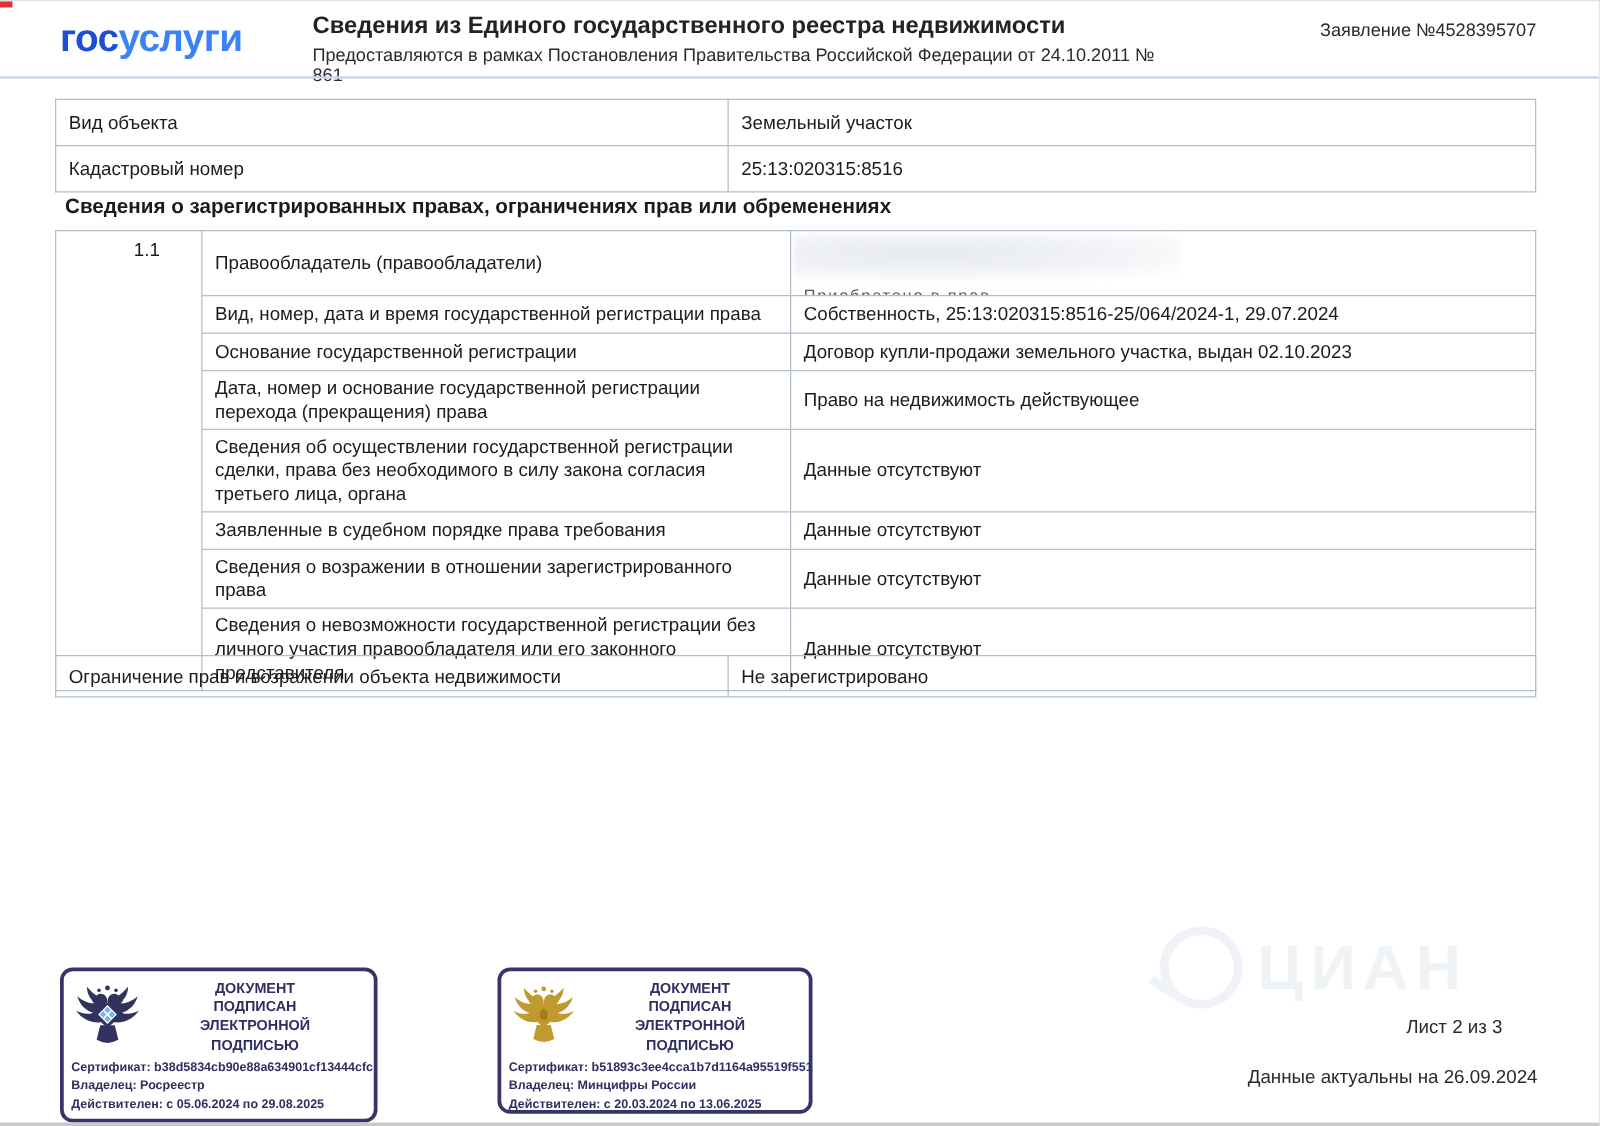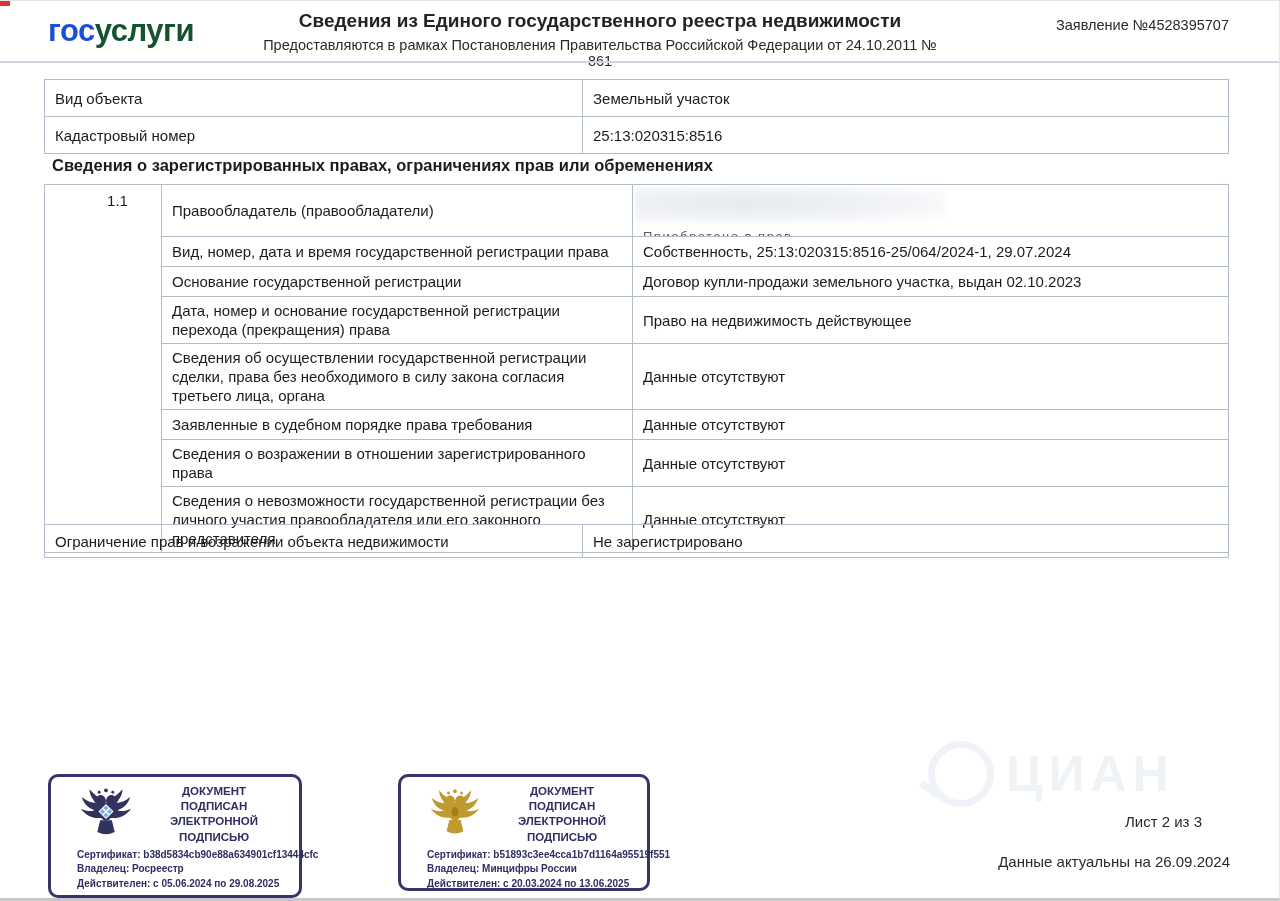--- a/index.html
+++ b/index.html
@@ -7,22 +7,22 @@
     position:relative;width:1280px;height:901px;box-sizing:border-box;
     background:#fff;color:#1c1c1c;
     font-family:"Liberation Sans","DejaVu Sans",sans-serif;
     border-top:1px solid #e2e2e2;border-right:1px solid #e6e6e6;
     border-bottom:3px solid #c8c8c8;overflow:hidden;
   }
   .corner-artifact{position:absolute;left:0;top:0;width:10px;height:5px;background:#e03434;}
   
   .logo{position:absolute;left:48px;top:12px;font-size:31px;font-weight:bold;letter-spacing:-0.5px;}
   .logo .p1{color:#1d4ed8;margin-top:12px;}
-  .logo .p2{color:#14532d;}
-  .title-block{position:absolute;left:250px;top:8px;width:700px;text-align:center;}
+  .logo .p2{color:#3b82f6;}
+  .title-block{position:absolute;left:250px;top:8px;width:700px;}
   .doc-title{font-size:19px;font-weight:bold;color:#232323;line-height:24px;}
   .doc-subtitle{font-size:14.5px;color:#2a2a2a;margin-top:4px;}
   .application{position:absolute;right:50px;top:16px;font-size:14.5px;color:#2a2a2a;}
   .header-divider{position:absolute;left:0;top:60px;width:1280px;height:2px;background:#ccd7e3;}
   
   table{border-collapse:collapse;table-layout:fixed;}
   td{border:1.5px solid #b3bdc9;font-size:15px;line-height:19px;padding:4px 10px;
      vertical-align:middle;color:#1c1c1c;overflow:hidden;}
   .tbl{position:absolute;left:44px;width:1185px;}
   .tbl-object{top:78px;}
@@ -36,21 +36,21 @@
   .redacted-cell{position:relative;}
   .smudge{position:absolute;left:2px;top:2px;width:310px;height:36px;
     background:radial-gradient(ellipse at 35% 45%, #e6e9ee 0%, #f2f4f7 55%, rgba(255,255,255,0) 95%);
     filter:blur(2px);}
   .fragment{position:absolute;left:10px;bottom:0;height:7px;overflow:hidden;
     font-size:13px;line-height:15px;color:#5a5a5a;letter-spacing:1.5px;white-space:nowrap;}
   .tbl-restrict{top:523px;}
   .tbl-restrict td{height:24px;}
   
   .stamp{position:absolute;box-sizing:border-box;border:3px solid #35356b;border-radius:10px;
-    background:#fff;padding:7px 10px 6px 26px;}
+    background:#fff;padding:7px 10px 6px 6px;}
   .stamp1{left:48px;top:773px;width:254px;height:124px;}
   .stamp2{left:398px;top:773px;width:252px;height:117px;}
   .stamp-top{display:flex;align-items:center;gap:4px;}
   .stamp-title{flex:1;display:flex;justify-content:center;}
   .stamp-title span{display:block;width:132px;text-align:center;font-weight:bold;
     font-size:11.5px;line-height:1.32;color:#2e2e63;}
   .stamp-lines{margin-top:3px;font-size:10px;font-weight:bold;color:#2e2e63;line-height:1.45;white-space:nowrap;}
   
   .watermark{position:absolute;left:928px;top:740px;display:flex;align-items:center;gap:12px;}
   .wm-icon{width:52px;height:52px;border:7px solid #eff2f6;border-radius:50%;position:relative;}

